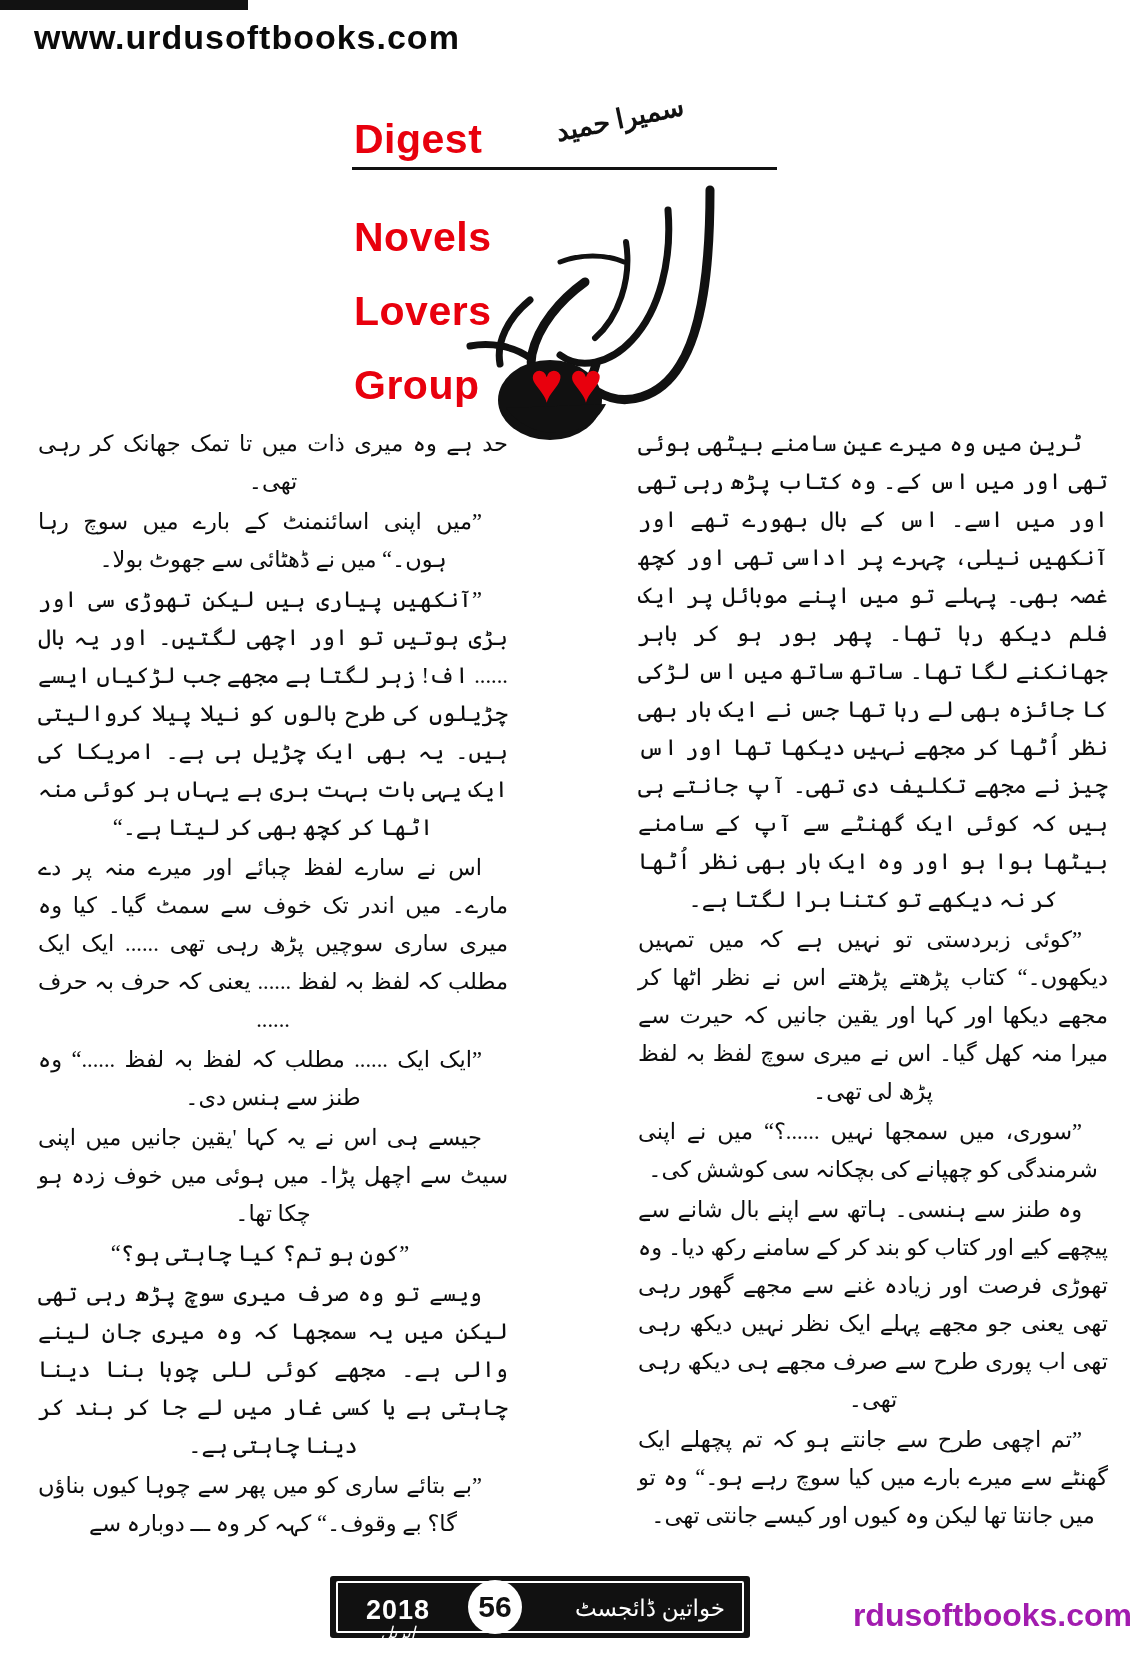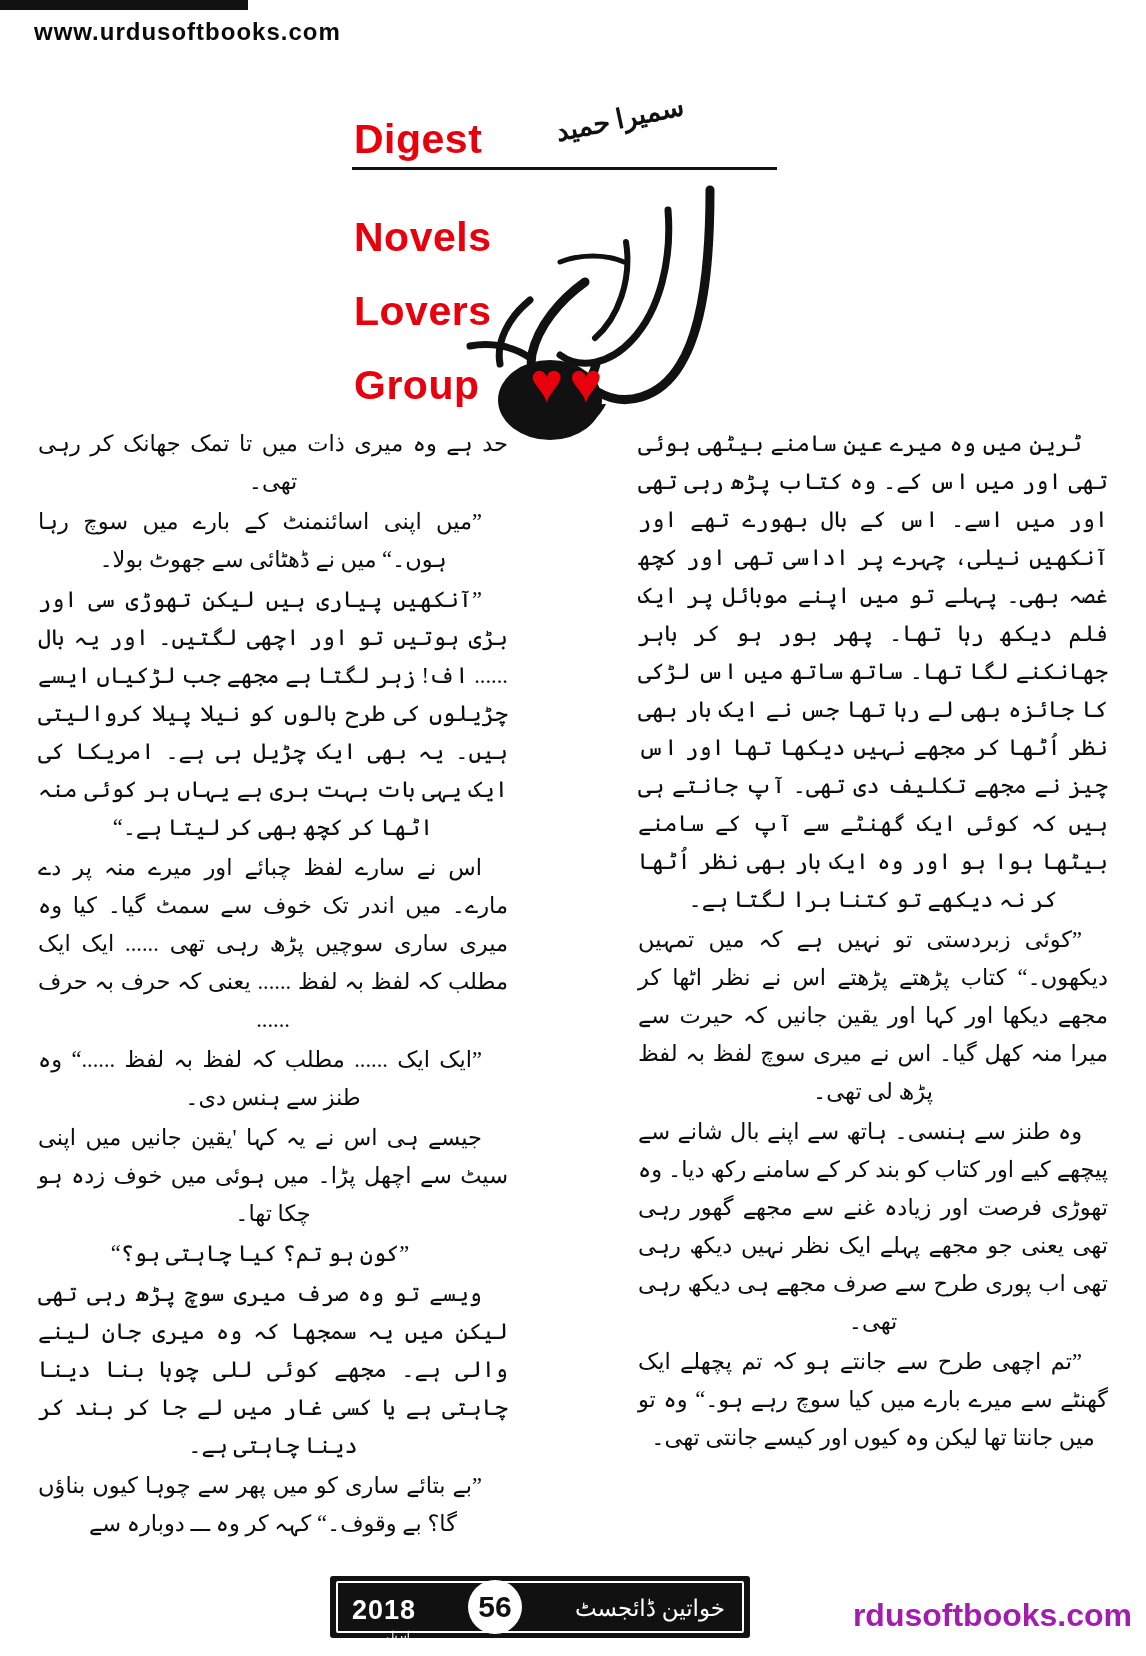--- a/index.html
+++ b/index.html
@@ -27,21 +27,21 @@
     height: 10px;
     background: #121212;
   }
 
   
   .site-url-top {
     position: absolute;
     left: 34px;
     top: 18px;
     font-family: "Liberation Sans", sans-serif;
-    font-size: 24px;
+    font-size: 34px;
     font-weight: bold;
     letter-spacing: 1px;
     color: #0a0a0a;
     white-space: nowrap;
   }
 
   
   .masthead {
     position: absolute;
     left: 330px;
@@ -156,37 +156,38 @@
     right: 6px;
     bottom: 5px;
     border: 2px solid #fff;
     border-radius: 2px;
   }
   .footer-year {
     position: absolute;
     left: 352px;
     bottom: 30px;
     width: 92px;
-    text-align: left;
+    text-align: center;
     font-family: "Liberation Sans", sans-serif;
     color: #fff;
     font-size: 27px;
     font-weight: bold;
     letter-spacing: 1px;
   }
   .footer-month {
     position: absolute;
     left: 352px;
     bottom: 14px;
     width: 92px;
     text-align: center;
     font-family: "Liberation Serif", serif;
     color: #fff;
-    font-size: 11px;
-    direction: rtl;
+    font-size: 16px;
+    direction: rtl;
+    font-style: italic;
   }
   .footer-page-circle {
     position: absolute;
     left: 468px;
     bottom: 22px;
     width: 54px;
     height: 54px;
     border-radius: 50%;
     background: #fff;
     color: #111;
@@ -257,20 +258,21 @@
     <div class="wm wm-3">Lovers</div>
     <div class="wm wm-4">Group</div>
     <div class="wm-hearts">♥♥</div>
   </div>
 
   <div class="columns">
 
     <div class="col col-right">
       <p class="indent">ٹرین میں وہ میرے عین سامنے بیٹھی ہوئی تھی اور میں اس کے۔ وہ کتاب پڑھ رہی تھی اور میں اسے۔ اس کے بال بھورے تھے اور آنکھیں نیلی، چہرے پر اداسی تھی اور کچھ غصہ بھی۔ پہلے تو میں اپنے موبائل پر ایک فلم دیکھ رہا تھا۔ پھر بور ہو کر باہر جھانکنے لگا تھا۔ ساتھ ساتھ میں اس لڑکی کا جائزہ بھی لے رہا تھا جس نے ایک بار بھی نظر اُٹھا کر مجھے نہیں دیکھا تھا اور اس چیز نے مجھے تکلیف دی تھی۔ آپ جانتے ہی ہیں کہ کوئی ایک گھنٹے سے آپ کے سامنے بیٹھا ہوا ہو اور وہ ایک بار بھی نظر اُٹھا کر نہ دیکھے تو کتنا برا لگتا ہے۔</p>
       <p class="indent">”کوئی زبردستی تو نہیں ہے کہ میں تمہیں دیکھوں۔“ کتاب پڑھتے پڑھتے اس نے نظر اٹھا کر مجھے دیکھا اور کہا اور یقین جانیں کہ حیرت سے میرا منہ کھل گیا۔ اس نے میری سوچ لفظ بہ لفظ پڑھ لی تھی۔</p>
+      <p class="indent">”سوری، میں سمجھا نہیں ......؟“ میں نے اپنی شرمندگی کو چھپانے کی بچکانہ سی کوشش کی۔</p>
       <p class="indent">وہ طنز سے ہنسی۔ ہاتھ سے اپنے بال شانے سے پیچھے کیے اور کتاب کو بند کر کے سامنے رکھ دیا۔ وہ تھوڑی فرصت اور زیادہ غنے سے مجھے گھور رہی تھی یعنی جو مجھے پہلے ایک نظر نہیں دیکھ رہی تھی اب پوری طرح سے صرف مجھے ہی دیکھ رہی تھی۔</p>
       <p class="indent">”تم اچھی طرح سے جانتے ہو کہ تم پچھلے ایک گھنٹے سے میرے بارے میں کیا سوچ رہے ہو۔“ وہ تو میں جانتا تھا لیکن وہ کیوں اور کیسے جانتی تھی۔</p>
     </div>
 
     <div class="col col-left">
       <p>حد ہے وہ میری ذات میں تا تمک جھانک کر رہی تھی۔</p>
       <p class="indent">”میں اپنی اسائنمنٹ کے بارے میں سوچ رہا ہوں۔“ میں نے ڈھٹائی سے جھوٹ بولا۔</p>
       <p class="indent">”آنکھیں پیاری ہیں لیکن تھوڑی سی اور بڑی ہوتیں تو اور اچھی لگتیں۔ اور یہ بال ...... اف! زہر لگتا ہے مجھے جب لڑکیاں ایسے چڑیلوں کی طرح بالوں کو نیلا پیلا کروالیتی ہیں۔ یہ بھی ایک چڑیل ہی ہے۔ امریکا کی ایک یہی بات بہت بری ہے یہاں ہر کوئی منہ اٹھا کر کچھ بھی کر لیتا ہے۔“</p>
       <p class="indent">اس نے سارے لفظ چبائے اور میرے منہ پر دے مارے۔ میں اندر تک خوف سے سمٹ گیا۔ کیا وہ میری ساری سوچیں پڑھ رہی تھی ...... ایک ایک مطلب کہ لفظ بہ لفظ ...... یعنی کہ حرف بہ حرف ......</p>
       <p class="indent">”ایک ایک ...... مطلب کہ لفظ بہ لفظ ......“ وہ طنز سے ہنس دی۔</p>

